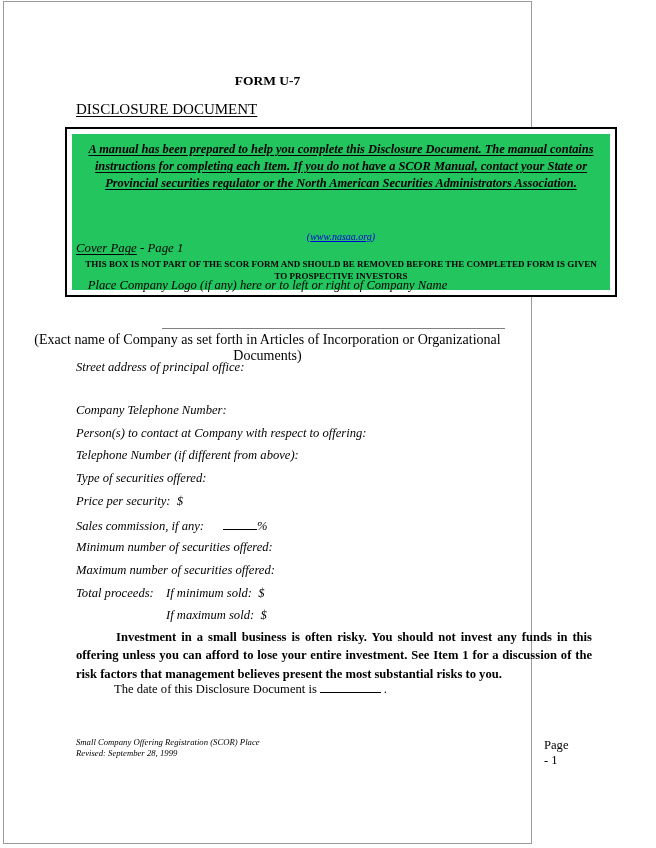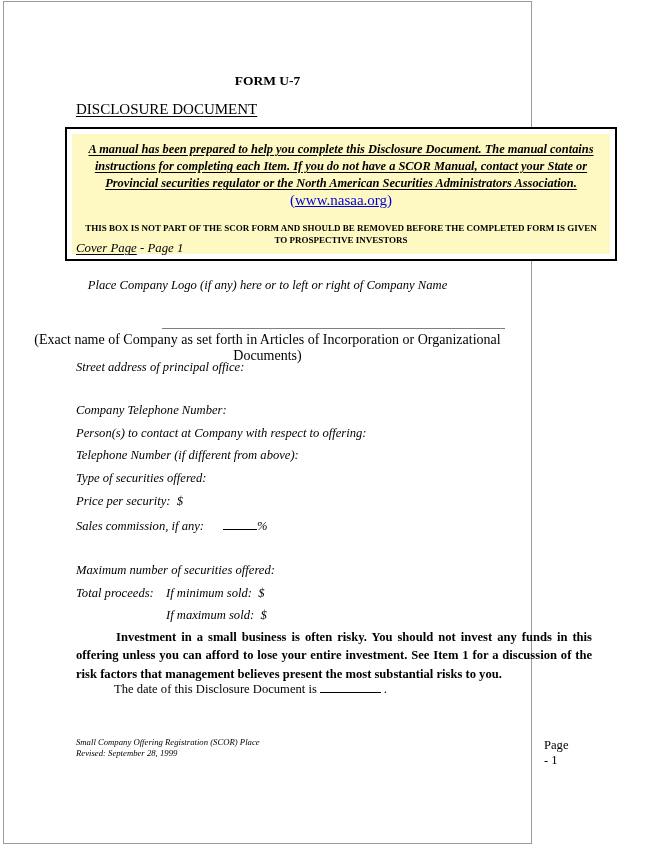--- a/index.html
+++ b/index.html
@@ -20,28 +20,28 @@
     position:absolute; top:99px; left:72px;
     font-size:15px; font-weight:normal;
     text-decoration:underline; text-underline-offset:2px;
   }
 
   .notice-box {
     position:absolute; top:125px; left:61px; width:552px;
     border:2px solid #000; background:#fff; padding:5px;
   }
   .notice-inner {
-    background:#fef9c3; text-align:center; padding:7px 6px 8px 6px;
+    background:#22c55e; text-align:center; padding:7px 6px 8px 6px;
   }
   .notice-main {
     font-size:12.4px; font-weight:bold; font-style:italic;
     text-decoration:underline; text-underline-offset:2px;
     line-height:17px;
   }
-  .notice-link-line { font-size:15px; color:#0000dd; line-height:17px; }
+  .notice-link-line { font-size:10px; font-style:italic; color:#0000dd; line-height:17px;margin-top:36px; }
   .notice-link { text-decoration:underline; color:#0000dd; cursor:pointer; }
   .notice-disclaimer {
     margin:14px auto 0; max-width:516px;
     font-size:9px; font-weight:bold; line-height:11.5px;
   }
 
   .section-label { position:absolute; top:239px; left:72px; font-size:12.8px; font-style:italic; }
   .section-label .u { text-decoration:underline; text-underline-offset:2px; }
 
   .logo-line {
@@ -112,20 +112,21 @@
 
   <div class="fline" style="top:358px">Street address of principal office:</div>
   <div class="fline" style="top:401px">Company Telephone Number:</div>
   <div class="fline" style="top:424px">Person(s) to contact at Company with respect to offering:</div>
   <div class="fline" style="top:446px">Telephone Number (if different from above):</div>
   <div class="fline" style="top:469px">Type of securities offered:</div>
   <div class="fline" style="top:492px">Price per security:  $</div>
 
   <div class="fline" style="top:515px"><span>Sales commission, if any:</span><span class="blank-commission"></span><span>%</span></div>
 
+  <div class="fline" style="top:538px">Minimum number of securities offered:</div>
   <div class="fline" style="top:561px">Maximum number of securities offered:</div>
 
   <div class="fline" style="top:584px"><span>Total proceeds:</span><span class="offset">If minimum sold:  $</span></div>
   <div class="fline" style="top:606px"><span class="offset">If maximum sold:  $</span></div>
 
   <div class="risk-para">Investment in a small business is often risky.  You should not invest any funds in this offering unless you can afford to lose your entire investment.  See Item 1 for a discussion of the risk factors that management believes present the most substantial risks to you.</div>
 
   <div class="date-line"><span>The date of this Disclosure Document is</span><span class="blank-date"></span><span class="date-suffix">.</span></div>
 
   <div class="footer-left">

